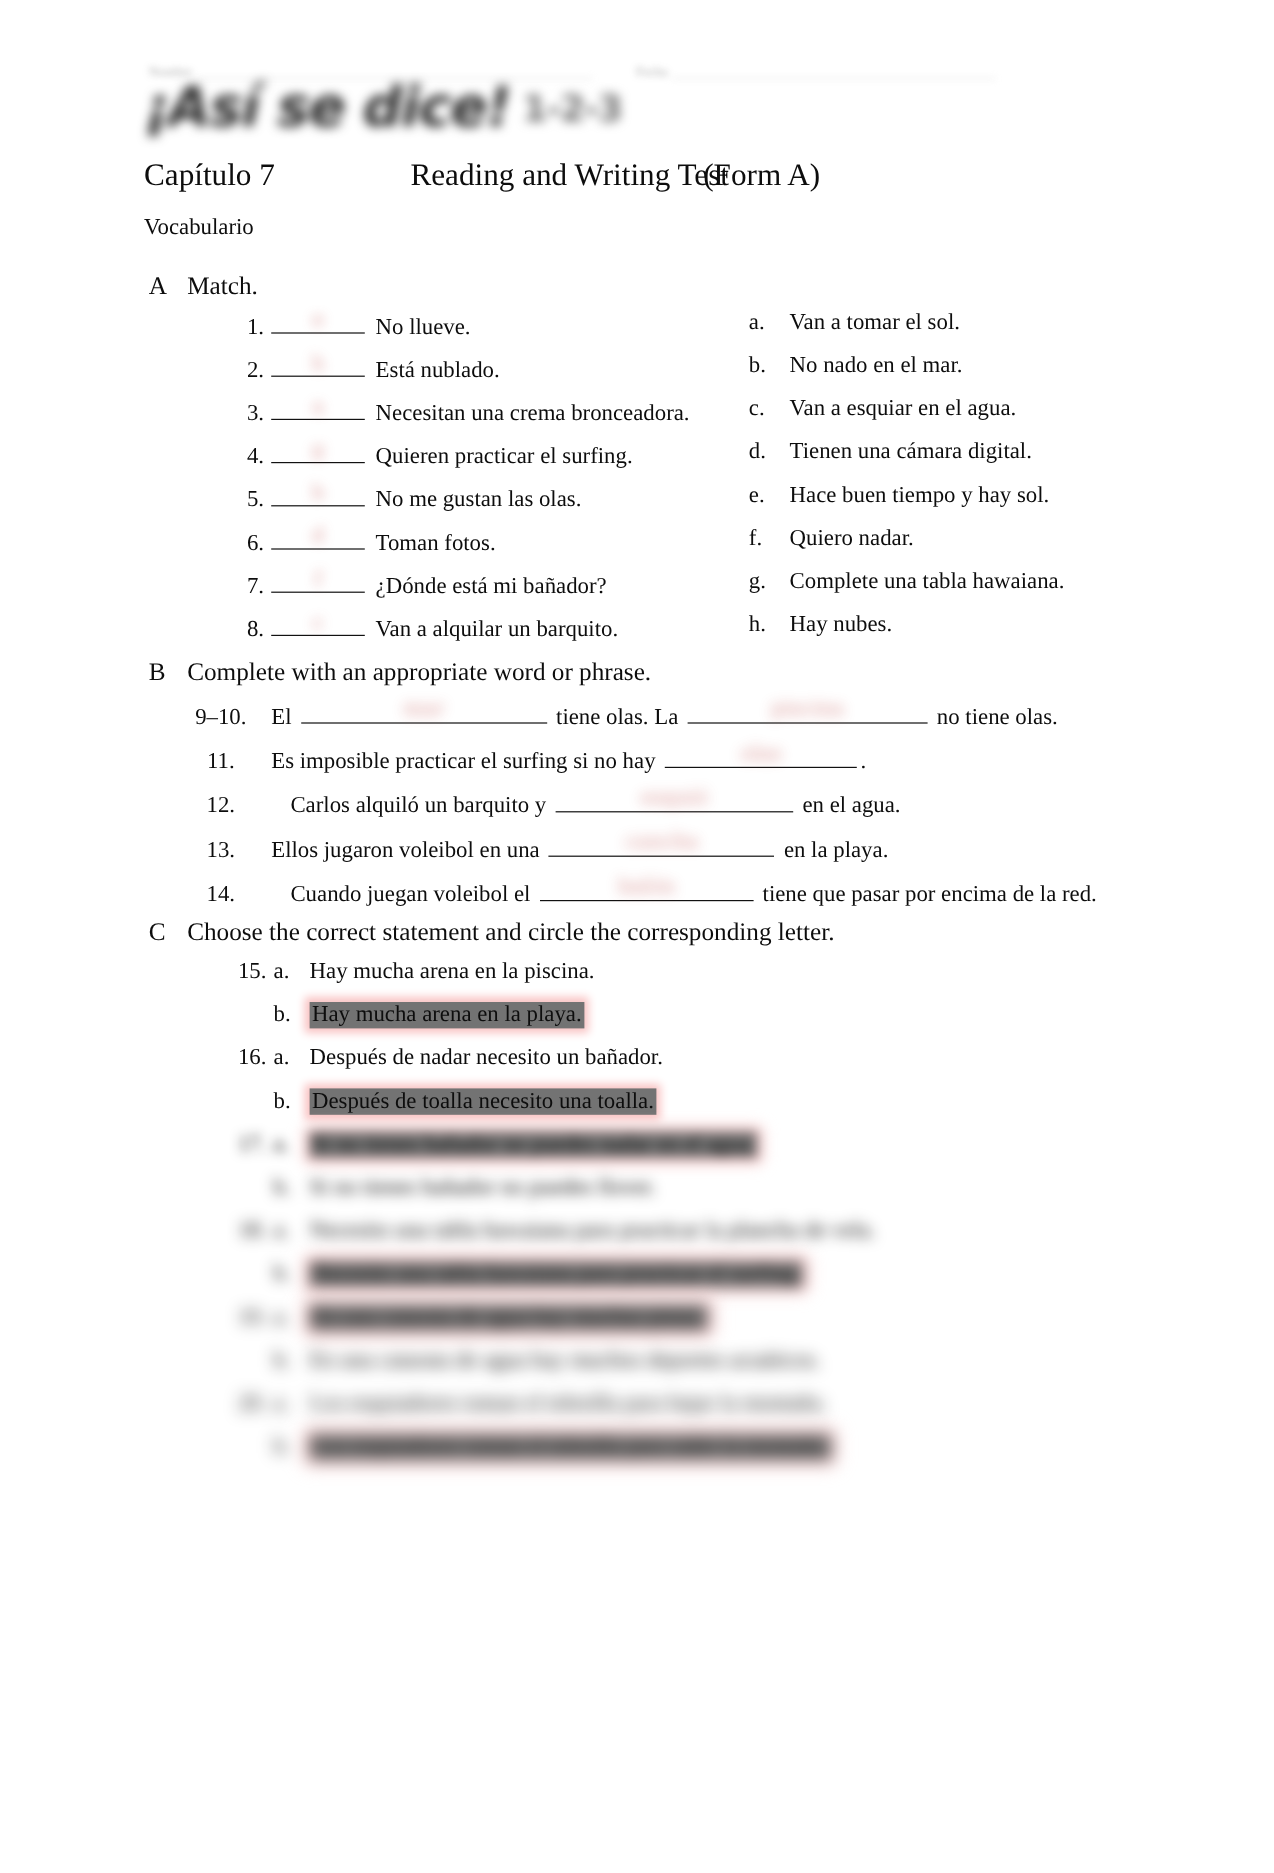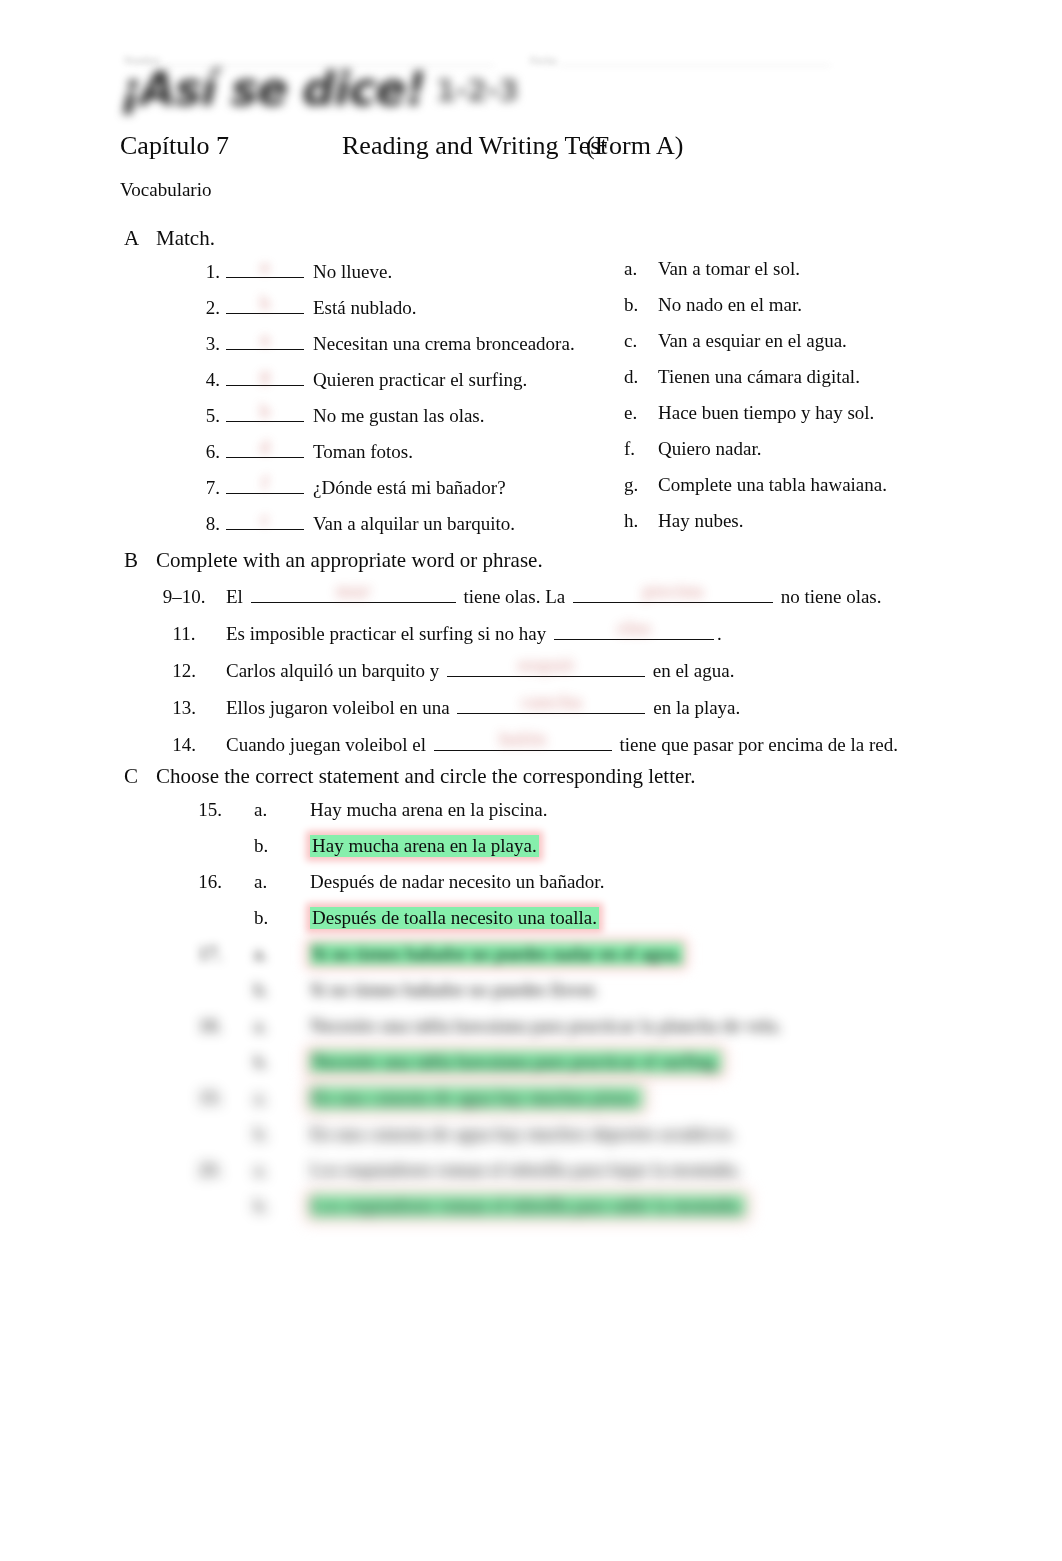--- a/index.html
+++ b/index.html
@@ -208,35 +208,34 @@
     left: 186px;
     top: 799px;
     width: 790px;
   }
   .crow {
     height: 36px;
     display: flex;
     align-items: baseline;
     font-size: 19px;
     white-space: nowrap;
-    gap: 26px;
   }
   .cnum {
     width: 36px;
     text-align: right;
     padding-right: 6px;
     flex: none;
   }
   .cletter {
     width: 30px;
     flex: none;
   }
   .ctext { flex: none; }
   .ctext.hl {
-    background: #86efac;
+    background: #737373;
     box-shadow: 0 0 7px 4px #f9c3c3;
     padding: 0 2px;
   }
 
   
   .b0  { filter: none; }
   .b3  { filter: blur(4.8px); }
   .b4  { filter: blur(5.4px); }
   .b5  { filter: blur(5.8px); }
   .b6  { filter: blur(6.2px); }
@@ -386,37 +385,37 @@
       <div class="frow">
         <span class="fnum">11.</span>
         <span style="white-space: pre;">Es imposible practicar el surfing si no hay </span>
         <span class="fblank w160">
           <span class="ans">olas</span>
         </span>
         <span style="white-space: pre;">.</span>
       </div>
       <div class="frow">
         <span class="fnum">12.</span>
-        <span style="white-space: pre;">Carlos alquiló un barquito y </span>
+        <span style="white-space: pre; margin-left: 16px;">Carlos alquiló un barquito y </span>
         <span class="fblank w198">
           <span class="ans">esquió</span>
         </span>
         <span style="white-space: pre;"> en el agua.</span>
       </div>
       <div class="frow">
         <span class="fnum">13.</span>
         <span style="white-space: pre;">Ellos jugaron voleibol en una </span>
         <span class="fblank w188">
           <span class="ans">cancha</span>
         </span>
         <span style="white-space: pre;"> en la playa.</span>
       </div>
       <div class="frow">
         <span class="fnum">14.</span>
-        <span style="white-space: pre;">Cuando juegan voleibol el </span>
+        <span style="white-space: pre; margin-left: 16px;">Cuando juegan voleibol el </span>
         <span class="fblank w178">
           <span class="ans">balón</span>
         </span>
         <span style="white-space: pre;"> tiene que pasar por encima de la red.</span>
       </div>
     </div>
 
   <div class="directive" style="top:764px;">
     <span class="letter">C</span><span>Choose the correct statement and circle the corresponding letter.</span>
   </div>

